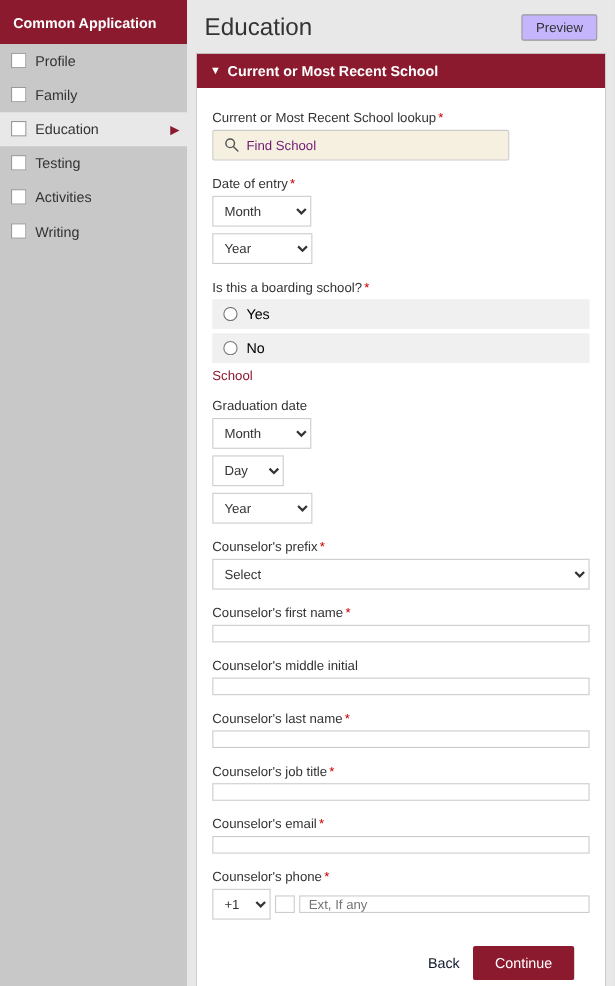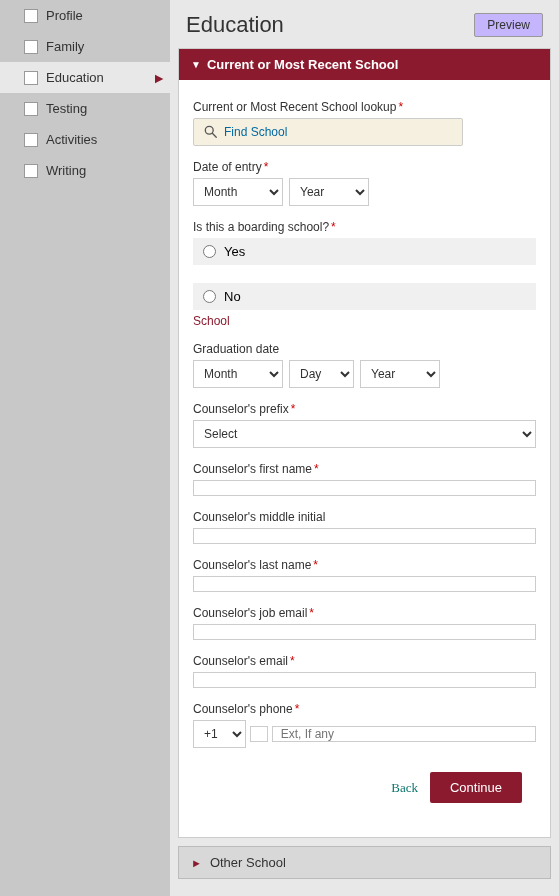--- a/index.html
+++ b/index.html
@@ -24,22 +24,22 @@
       color: white;
       font-size: 13px;
       font-weight: bold;
       padding: 10px 12px;
       min-height: 40px;
       display: flex;
       align-items: center;
     }
     .sidebar-item {
       display: flex;
-      align-items: center;
-      padding: 8px 24px;
+      align-items: flex-start;
+      padding: 8px 10px;
       cursor: pointer;
       color: #333;
       font-size: 13px;
       position: relative;
     }
     .sidebar-item.active {
       background: #e8e8e8;
     }
     .sidebar-item .checkbox-icon {
       width: 14px;
@@ -125,47 +125,48 @@
     .find-school-btn {
       display: flex;
       align-items: center;
       background: #f5f0e0;
       border: 1px solid #ccc;
       padding: 6px 10px;
       width: 100%;
       max-width: 270px;
       cursor: pointer;
       font-size: 12px;
-      color: #0369a1;
+      color: #701a75;
       gap: 6px;
       border-radius: 2px;
     }
 
     .date-row {
       display: flex;
       gap: 6px;
+      flex-direction: column;
     }
     select {
       border: 1px solid #ccc;
       background: white;
       padding: 4px 6px;
       font-size: 12px;
       height: 28px;
       cursor: pointer;
       color: #333;
     }
     select.month-sel { width: 90px; }
-    select.year-sel { width: 80px; }
+    select.year-sel { width: 91px; }
     select.day-sel { width: 65px; }
     select.prefix-sel { width: 100%; }
 
     .radio-group {
       display: flex;
       flex-direction: column;
-      gap: 18px;
+      gap: 4px;
     }
     .radio-option {
       display: flex;
       align-items: center;
       padding: 6px 10px;
       background: #f0f0f0;
       gap: 8px;
       font-size: 13px;
     }
     .radio-option input[type="radio"] {
@@ -215,25 +216,24 @@
 
     
     .button-row {
       display: flex;
       justify-content: flex-end;
       align-items: center;
       gap: 12px;
       padding: 10px 14px 14px 14px;
     }
     .back-link {
-      color: #0f766e;
+      color: #0f172a;
       font-size: 13px;
       text-decoration: none;
       cursor: pointer;
-      font-family: Liberation Serif, serif;
     }
     .continue-btn {
       background: #8b1a2e;
       color: white;
       border: none;
       padding: 8px 20px;
       font-size: 13px;
       cursor: pointer;
       border-radius: 2px;
     }
@@ -264,20 +264,23 @@
     .search-icon-svg {
       width: 14px;
       height: 14px;
       display: inline-block;
     }
   </style>
 </head>
 <body>
 
 <div class="sidebar">
+  <div class="sidebar-header">
+    <span>Common Application</span>
+  </div>
   <div class="sidebar-item">
     <span class="checkbox-icon"></span>
     <span>Profile</span>
   </div>
   <div class="sidebar-item">
     <span class="checkbox-icon"></span>
     <span>Family</span>
   </div>
   <div class="sidebar-item active">
     <span class="checkbox-icon"></span>
@@ -393,21 +396,21 @@
 
       <div class="form-group">
         <label class="form-label">
           <span>Counselor's last name</span><span class="required">*</span>
         </label>
         <input type="text" style="">
       </div>
 
       <div class="form-group">
         <label class="form-label">
-          <span>Counselor's job email</span><span class="required">*</span>
+          <span>Counselor's job title</span><span class="required">*</span>
         </label>
         <input type="text" style="">
       </div>
 
       <div class="form-group">
         <label class="form-label">
           <span>Counselor's email</span><span class="required">*</span>
         </label>
         <input type="text" style="">
       </div>

